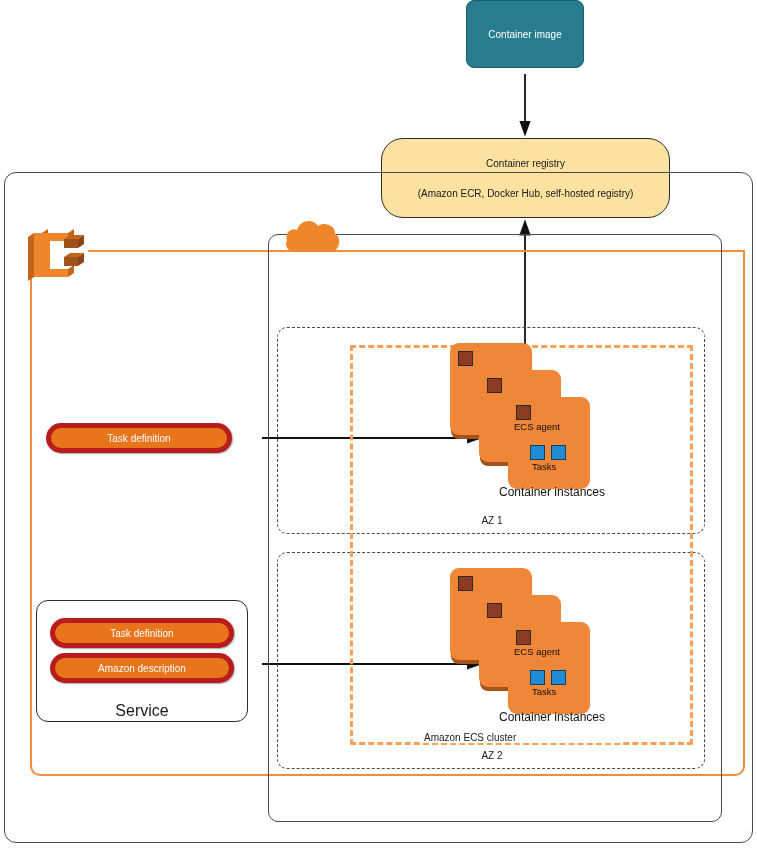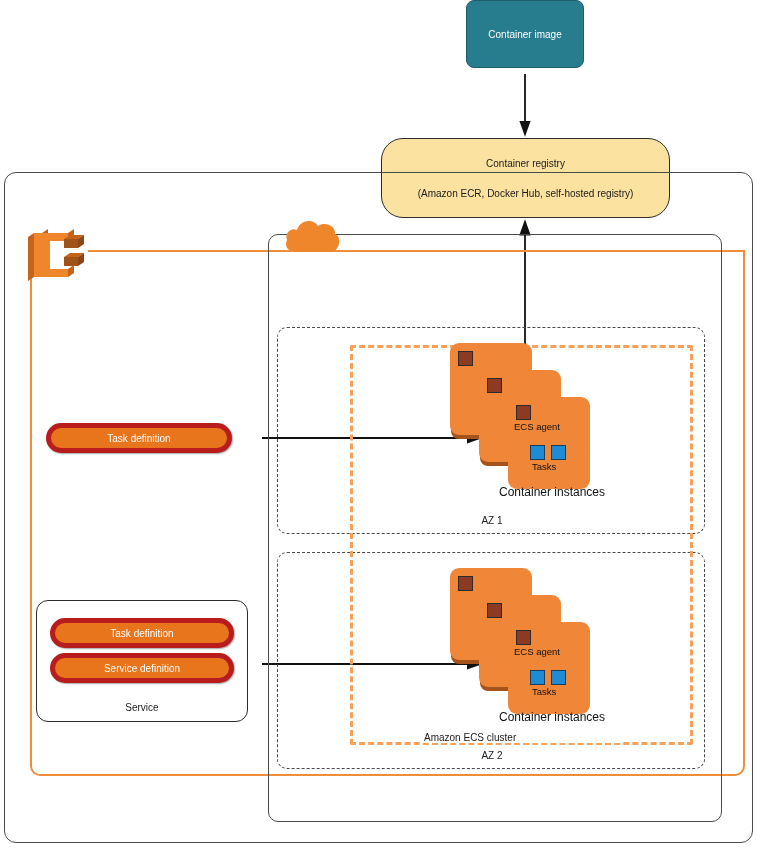--- a/index.html
+++ b/index.html
@@ -116,21 +116,21 @@
   .service-box {
     left: 36px; top: 600px; width: 212px; height: 122px;
     border: 1.4px solid #2b2b2b;
     border-radius: 12px;
     background: #ffffff;
   }
   .svc-pill1 { left: 50px; top: 618px; width: 184px; height: 30px; }
   .svc-pill2 { left: 50px; top: 653px; width: 184px; height: 30px; }
   .service-label {
     left: 36px; top: 702px; width: 212px;
-    text-align: center; font-size: 10px; color: #1a1a1a;
+    text-align: center; font-size: 16px; color: #1a1a1a;
   }
 
   
   .inst-stack { width: 140px; height: 140px; }
   .inst-card {
     position: absolute;
     width: 82px; height: 92px;
     background: #F08638;
     border-radius: 9px;
   }
@@ -233,21 +233,21 @@
 
   <div class="abs pill td-standalone">
     <span>Task definition</span>
   </div>
 
   <div class="abs service-box"></div>
   <div class="abs pill svc-pill1">
     <span>Task definition</span>
   </div>
   <div class="abs pill svc-pill2">
-    <span>Service definition</span>
+    <span>Amazon description</span>
   </div>
   <div class="abs service-label">Service</div>
 
   <div class="abs inst-stack" style="left:450px; top:343px;">
     <div class="inst-card back">
       <div class="agent-sq" style="left:8px; top:8px;"></div>
     </div>
     <div class="inst-card mid">
       <div class="agent-sq" style="left:8px; top:8px;"></div>
     </div>

